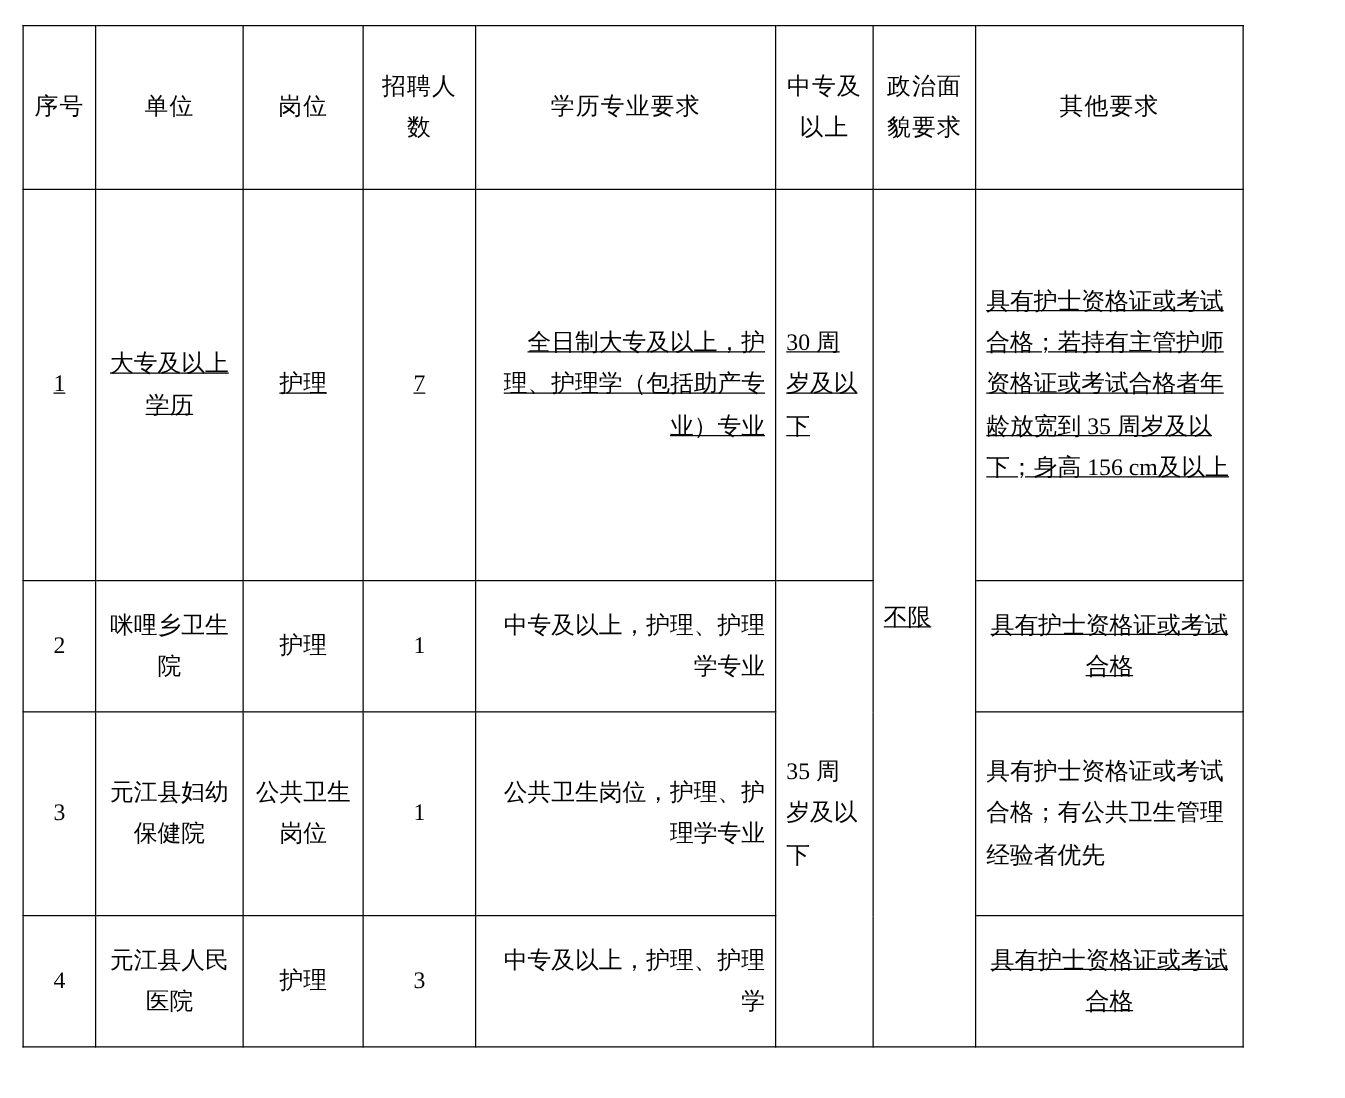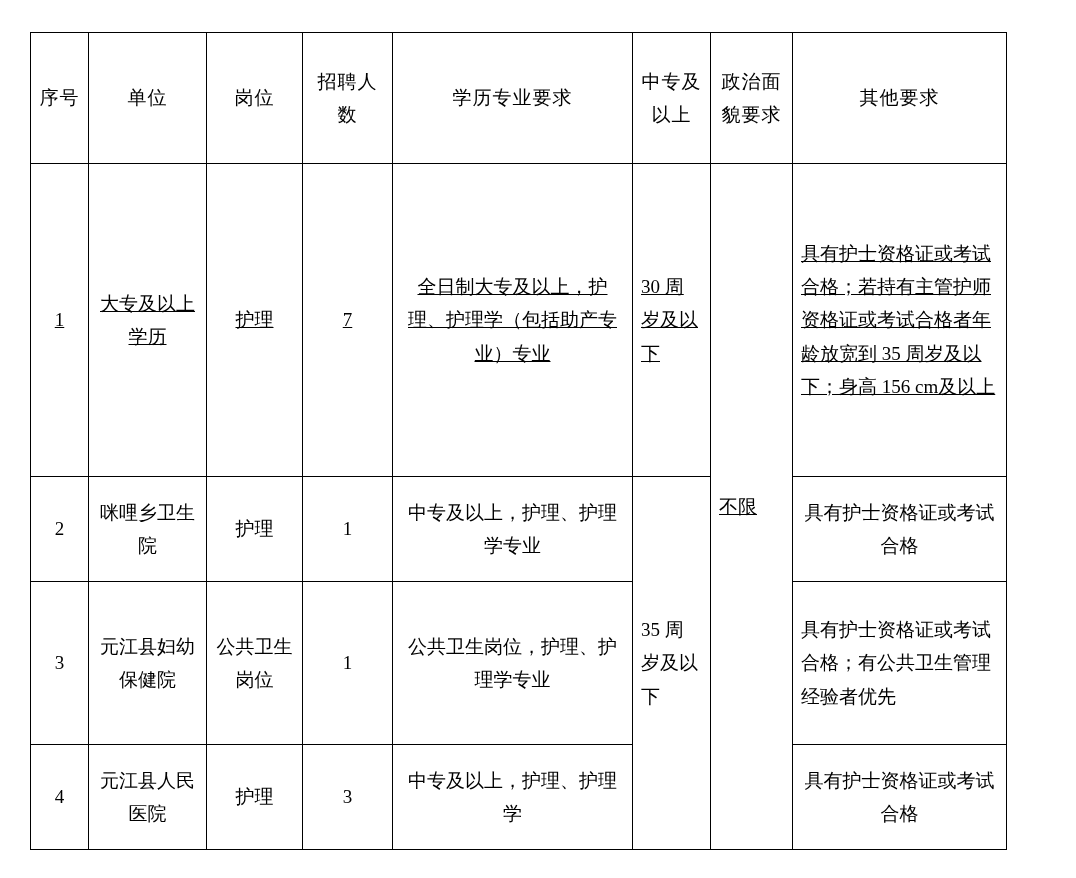--- a/index.html
+++ b/index.html
@@ -17,21 +17,21 @@
     position: relative;
     width: 1076px;
     height: 878px;
     box-sizing: border-box;
     padding: 16px 14px;
   }
   table.recruit-table {
     border-collapse: collapse;
     width: 957px;
     table-layout: fixed;
-    margin: 16px;
+    margin: 4px;
   }
   table.recruit-table th,
   table.recruit-table td {
     border: 1px solid #000000;
     vertical-align: middle;
     padding: 6px 8px;
     font-size: 19px;
     line-height: 1.75;
     font-weight: normal;
   }
@@ -64,21 +64,21 @@
   td.seq {
     text-align: center;
     font-size: 21px;
   }
   td.unit, td.post {
     text-align: center;
     font-size: 19px;
     line-height: 1.7;
   }
   td.edu {
-    text-align: center;
+    text-align: right;
     font-size: 19px;
     line-height: 2.0;
     padding-left: 10px;
     padding-right: 6px;
   }
   td.age {
     text-align: left;
     font-size: 19px;
     line-height: 1.9;
   }
@@ -88,20 +88,21 @@
   }
   td.other {
     text-align: left;
     font-size: 19px;
     line-height: 2.05;
     padding-left: 10px;
     padding-right: 6px;
   }
   td.other.centered {
     text-align: center;
+    text-decoration: underline;
   }
   .row-1 td { height: 300px; text-decoration: underline; }
   .row-2 td { height: 92px; }
   .row-3 td { height: 150px; }
   .row-4 td { height: 92px; }
 </style>
 </head>
 <body>
 
 <div class="page">

